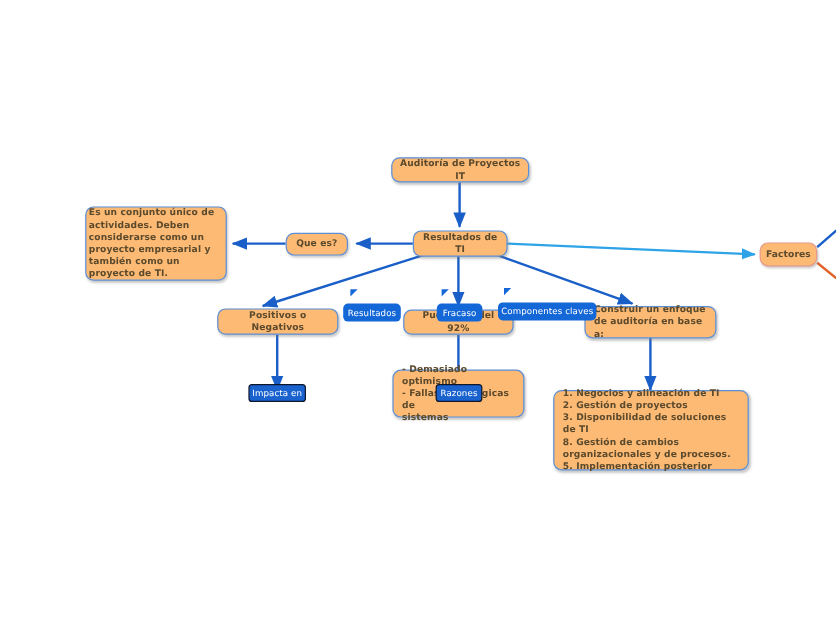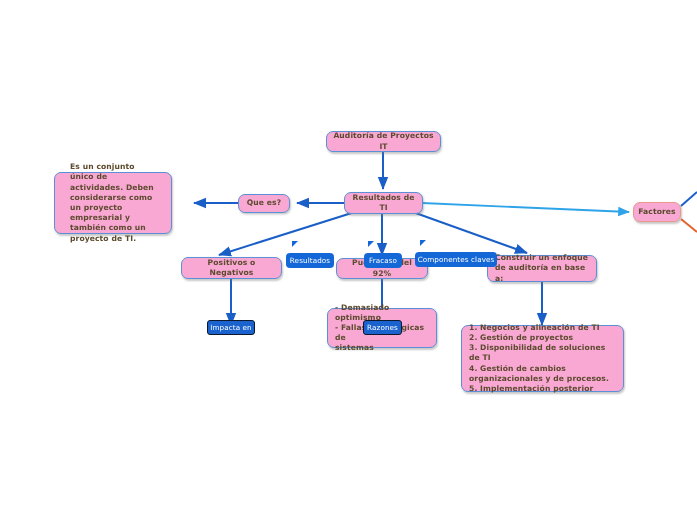--- a/index.html
+++ b/index.html
@@ -22,21 +22,21 @@
     top: 0;
     width: 697px;
     height: 520px;
     pointer-events: none;
   }
 
   
   .node {
     position: absolute;
     box-sizing: border-box;
-    background: #f9a8d4;
+    background: #fdba74;
     border: 1px solid #5b8fd6;
     border-radius: 7px;
     color: #5c4a2d;
     font-weight: bold;
     font-size: 7.6px;
     line-height: 10.2px;
     letter-spacing: 0.1px;
     box-shadow: 1px 1.5px 2px rgba(120,120,120,0.40);
     display: flex;
     align-items: center;
@@ -136,21 +136,21 @@
   </div>
 
   <div class="node" style="left:344px; top:192px; width:79px; height:22px;">
     <span class="txt">Resultados de TI</span>
   </div>
 
   <div class="node" style="left:238px; top:194px; width:52px; height:19px;">
     <span class="txt">Que es?</span>
   </div>
 
-  <div class="node left-align" style="left:54px; top:172px; width:118px; height:62px; padding:5px 15px;">
+  <div class="node left-align" style="left:71px; top:172px; width:118px; height:62px; padding:5px 2px;">
     <span class="txt">Es un conjunto único de actividades. Deben considerarse como un proyecto empresarial y también como un proyecto de TI.</span>
   </div>
 
   <div class="node orange" style="left:633px; top:202px; width:48px; height:20px;">
     <span class="txt">Factores</span>
   </div>
 
   <div class="node" style="left:181px; top:257px; width:101px; height:22px;">
     <span class="txt">Positivos o Negativos</span>
   </div>
@@ -168,21 +168,21 @@
   <div class="node left-align" style="left:327px; top:308px; width:110px; height:40px; padding:5px 7px;">
     <span class="txt">- Demasiado optimismo
 - Fallas tecnológicas de
 sistemas</span>
   </div>
 
   <div class="node left-align" style="left:461px; top:325px; width:163px; height:67px; padding:5px 7px;">
     <span class="txt">1. Negocios y alineación de TI
 2. Gestión de proyectos
 3. Disponibilidad de soluciones de TI
-4. Gestión de cambios
+8. Gestión de cambios
 organizacionales y de procesos.
 5. Implementación posterior</span>
   </div>
 
   <div class="label" style="left:286px; top:226px; width:48px; height:15px;">
     <span>Resultados</span>
   </div>
   <div class="tail" style="left:292px; top:241px; border-left:6px solid #1467d6; border-bottom:6px solid transparent;"></div>
 
   <div class="label" style="left:364px; top:226px; width:38px; height:15px;">

